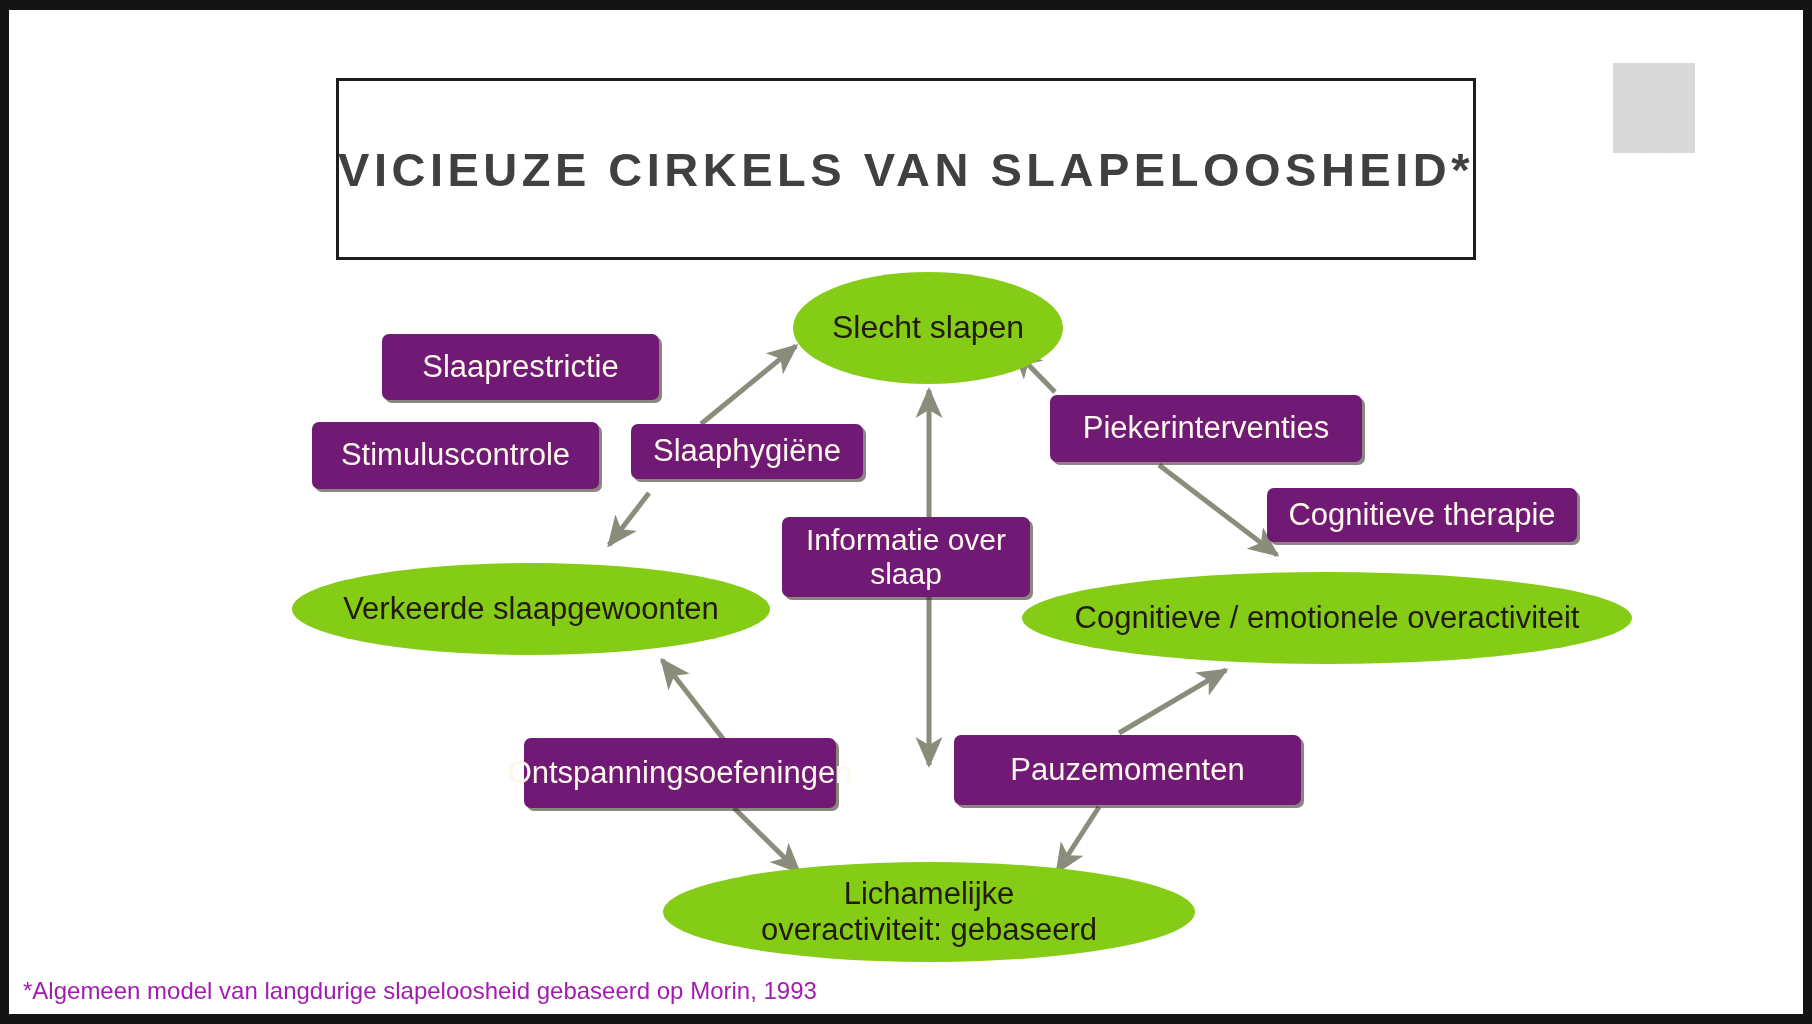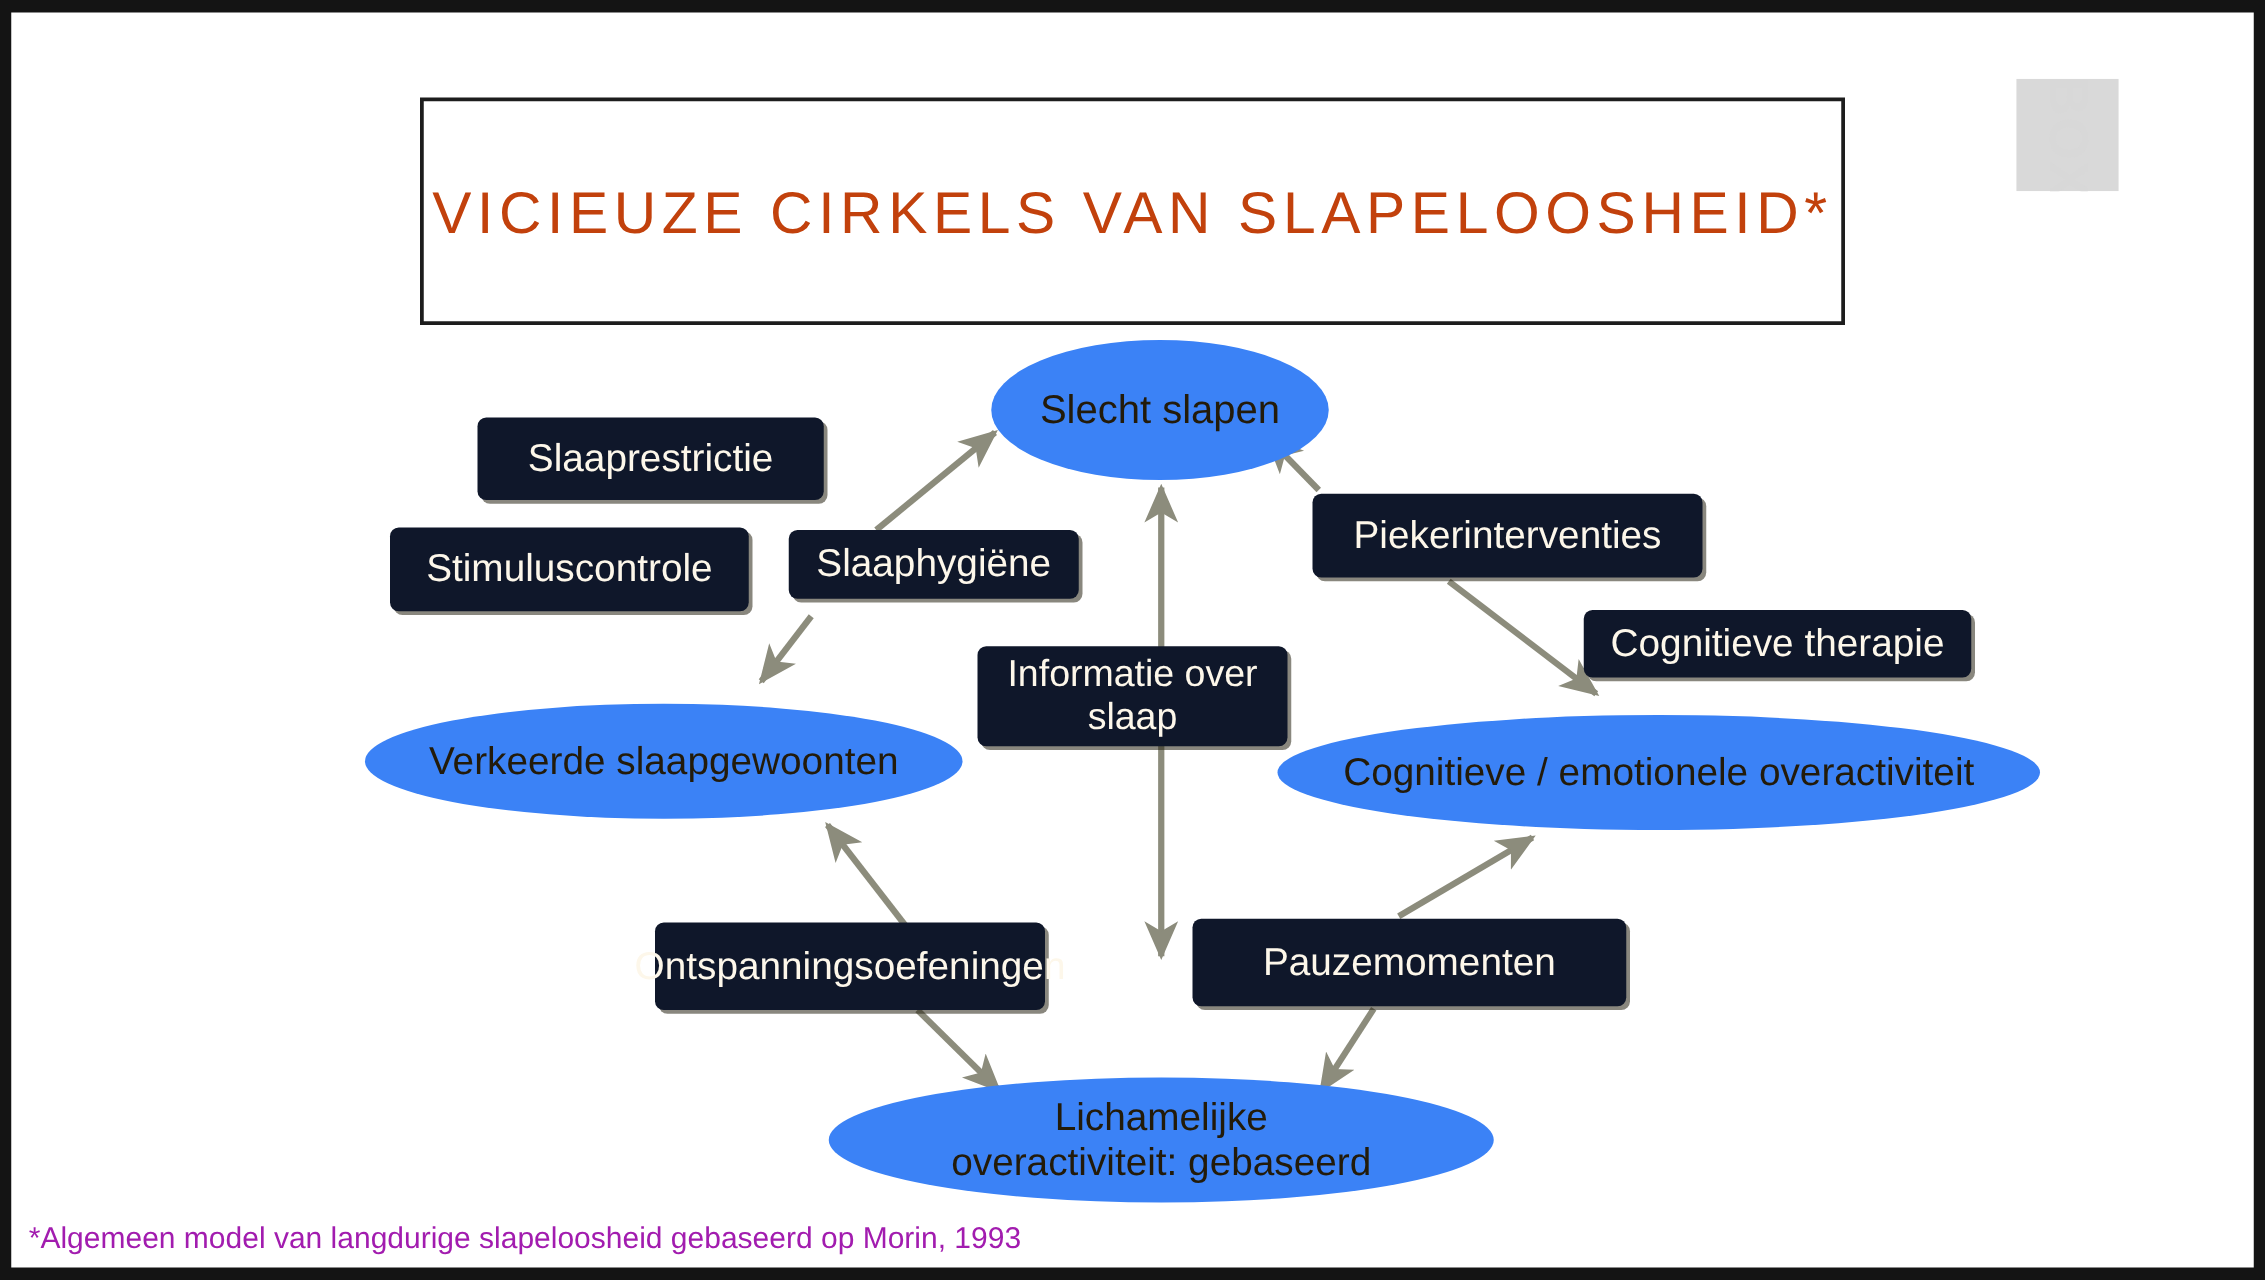--- a/index.html
+++ b/index.html
@@ -11,21 +11,21 @@
   }
 
   
   #title-box{
     position:absolute;left:327px;top:68px;width:1140px;height:182px;
     border:3px solid #1d1d1d;background:#ffffff;box-sizing:border-box;
   }
   #title-text{
     position:absolute;left:0;top:0;width:100%;height:100%;
     display:flex;align-items:center;justify-content:center;
-    font-size:47px;letter-spacing:4.5px;color:#c2410c;font-weight:400;
+    font-size:47px;letter-spacing:4.5px;color:#404040;font-weight:700;
     white-space:nowrap;
   }
 
   
   #logo{
     position:absolute;left:1604px;top:53px;width:82px;height:90px;
   }
   #logo-text{
     position:absolute;left:-6px;top:22px;width:94px;height:46px;
     transform:rotate(90deg);transform-origin:50% 50%;
@@ -43,31 +43,31 @@
   }
 
   
   #arrows{position:absolute;left:0;top:0;width:1794px;height:1004px;}
 
   
   .node{position:absolute;box-sizing:border-box;display:flex;
         align-items:center;justify-content:center;text-align:center;}
 
   .boxnode{
-    background:#0f172a;
+    background:#701a75;
     color:#fdf7ea;
     border-radius:7px;
     box-shadow:3px 3px 0 rgba(40,36,20,.55);
     font-size:31px;
     padding:17px 16px;
     line-height:1.12;
     z-index:6;
   }
   .ellipsenode{
-    background:#3b82f6;
+    background:#84cc16;
     color:#231b0a;
     border-radius:50%;
     font-size:31px;
     line-height:1.16;
     z-index:5;
     text-align:center;
   }
 
   
   #n-slecht-slapen      {left:784px; top:262px; width:270px; height:112px; font-size:32px;}

